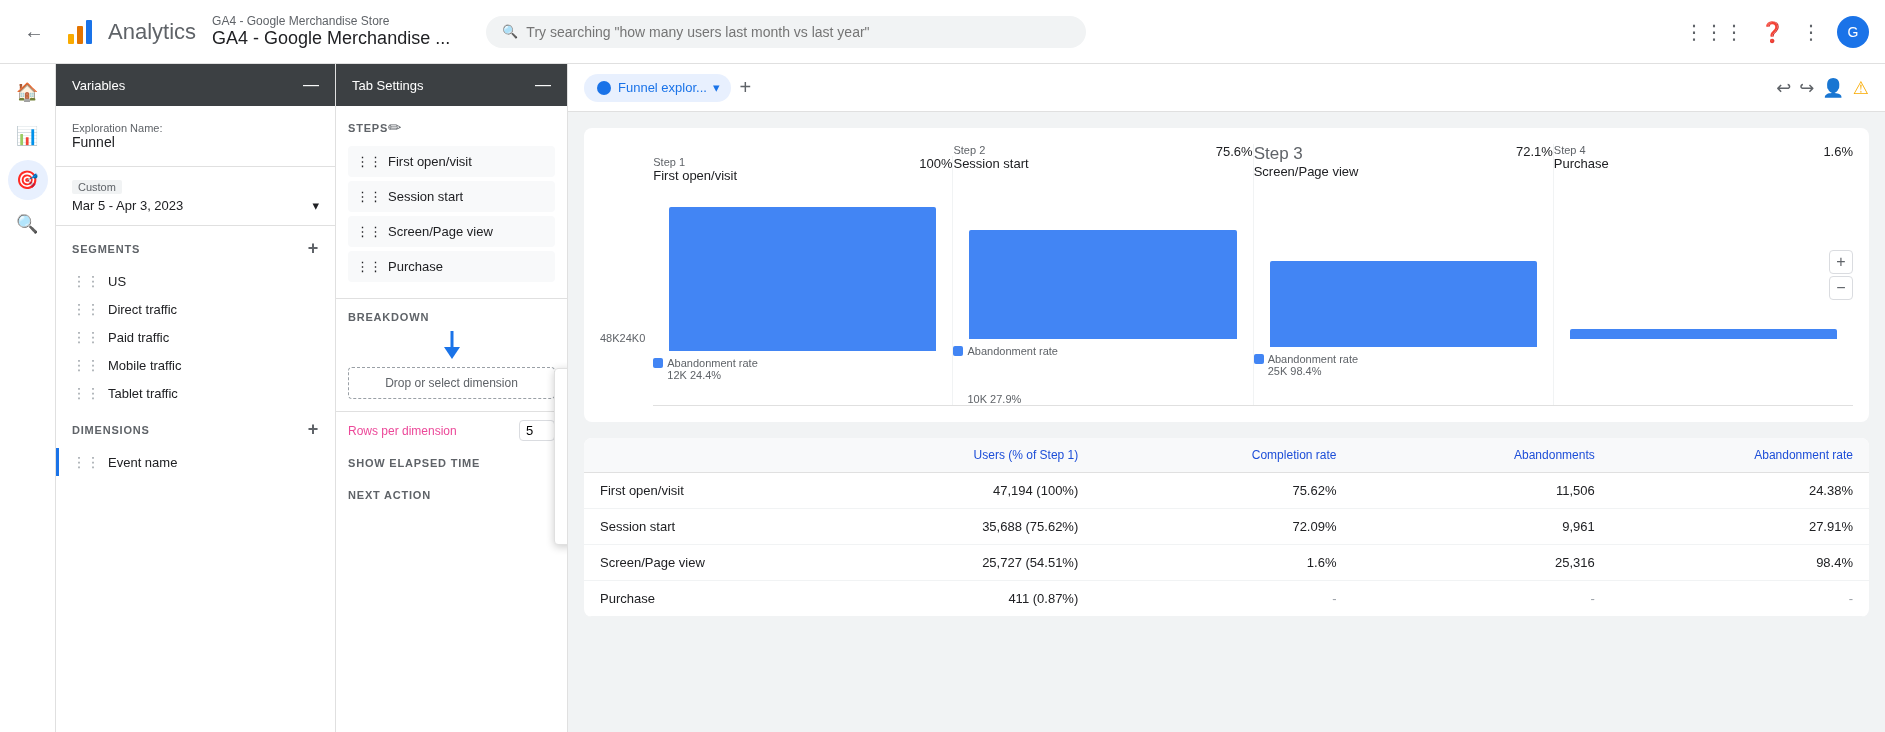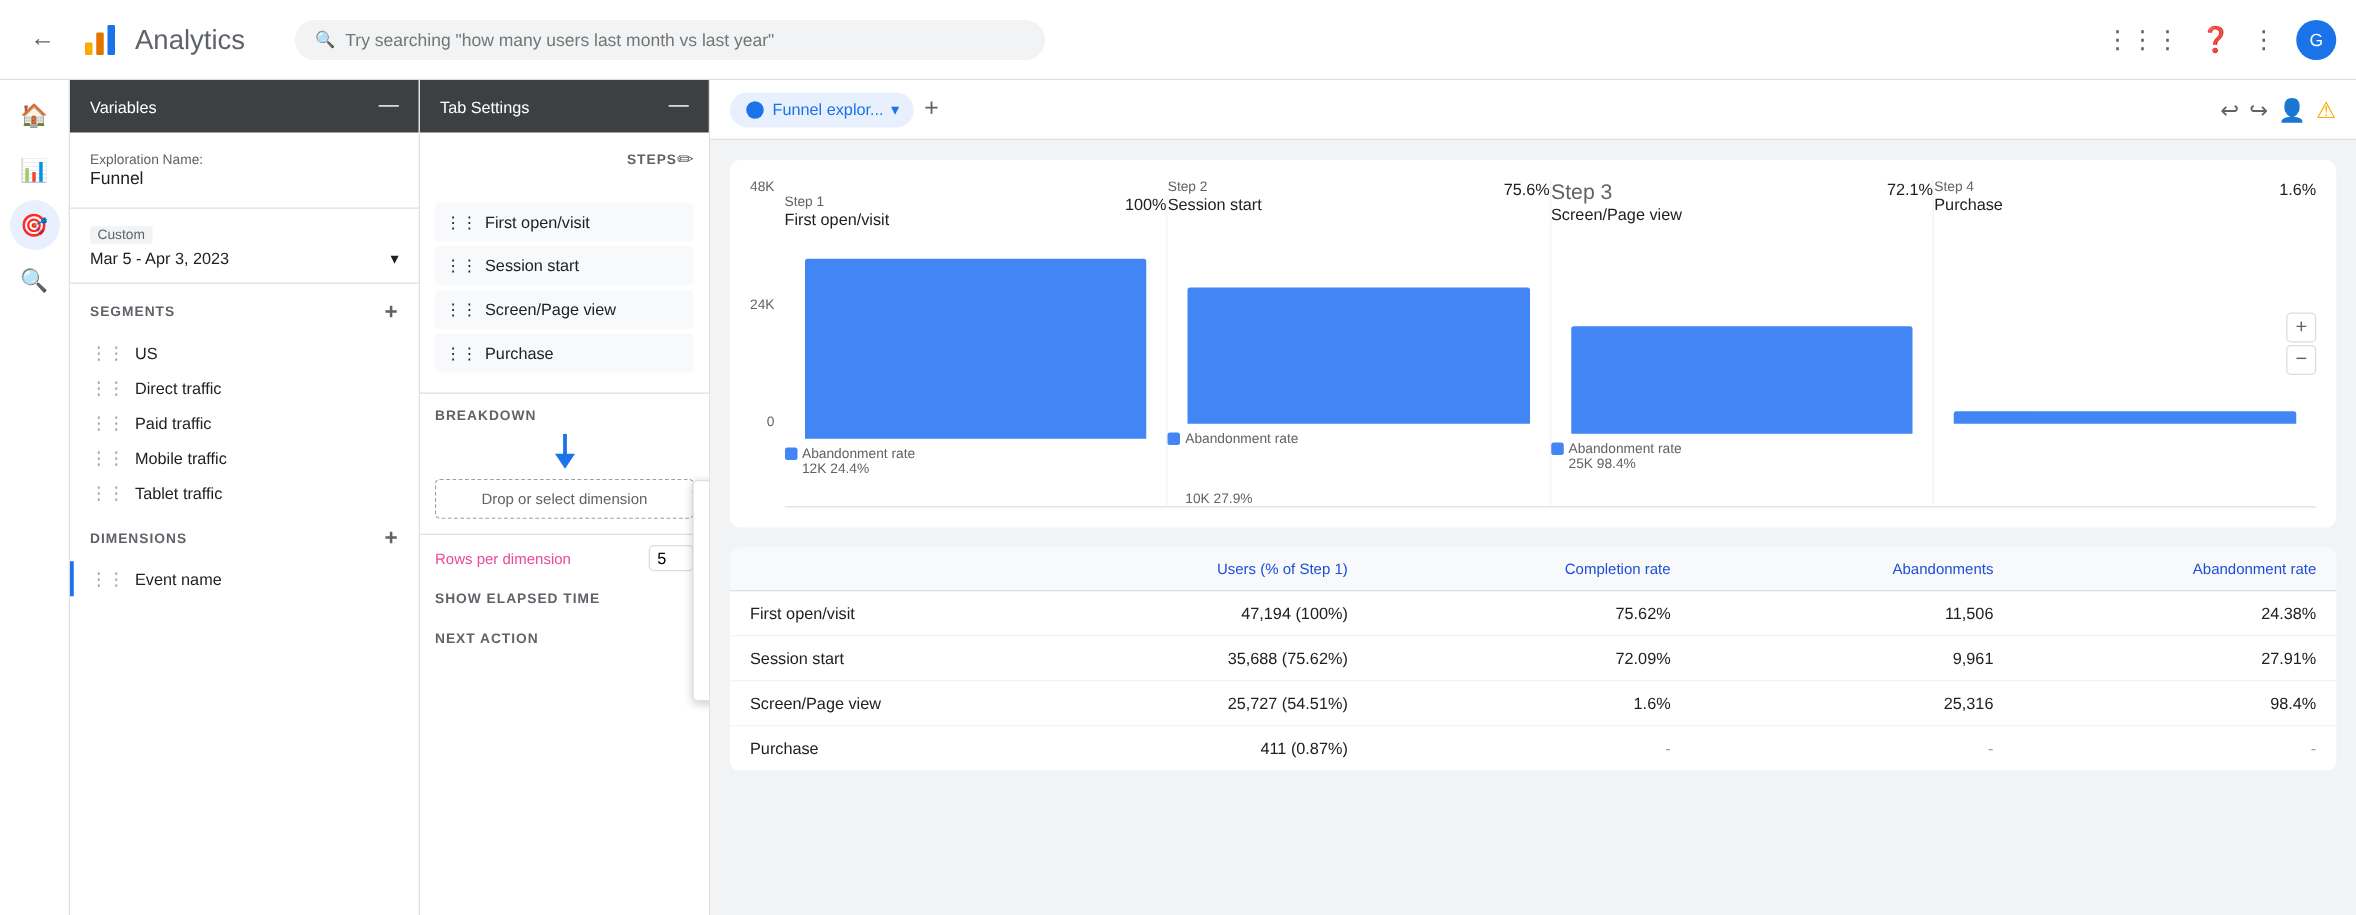--- a/index.html
+++ b/index.html
@@ -80,21 +80,21 @@
     .drag-handle { color: #9aa0a6; font-size: 14px; }
     .dimension-item.active { border-left: 3px solid #1a73e8; padding-left: 13px; }
 
     
     .tab-settings-panel {
       width: 232px; background: #fff; border-right: 1px solid #e0e0e0;
       display: flex; flex-direction: column; flex-shrink: 0; overflow-y: auto;
     }
 
     .steps-section { padding: 12px; border-bottom: 1px solid #e0e0e0; }
-    .steps-header { display: flex; align-items: center; justify-content: flex-end; margin-bottom: 24px; }
+    .steps-header { display: flex; align-items: center; justify-content: flex-start; margin-bottom: 9px; }
     .steps-title { font-size: 11px; font-weight: 600; color: #5f6368; letter-spacing: 0.8px; }
     .edit-icon { font-size: 16px; cursor: pointer; color: #5f6368; }
 
     .step-item {
       display: flex; align-items: center; gap: 6px;
       padding: 8px; font-size: 13px; background: #f8f9fa;
       border-radius: 4px; margin-bottom: 4px; cursor: pointer;
     }
 
     .breakdown-section { padding: 12px; border-bottom: 1px solid #e0e0e0; }
@@ -141,21 +141,21 @@
     }
     .tab-add { font-size: 20px; color: #5f6368; cursor: pointer; }
     .tab-actions { margin-left: auto; display: flex; align-items: center; gap: 8px; }
     .tab-action-icon { font-size: 18px; color: #5f6368; cursor: pointer; }
 
     
     .chart-area { flex: 1; overflow: auto; padding: 16px; }
 
     
     .funnel-container { background: #fff; border-radius: 8px; padding: 16px; margin-bottom: 16px; }
-    .y-axis { display: flex; flex-direction: column; justify-content: space-between; align-items: flex-end; padding-right: 8px; font-size: 11px; color: #5f6368; height: 200px; gap: 20px; }
+    .y-axis { display: flex; flex-direction: row; justify-content: space-between; align-items: flex-end; padding-right: 8px; font-size: 11px; color: #5f6368; height: 200px; }
 
     
     .data-table { background: #fff; border-radius: 8px; overflow: hidden; }
     .table-header-row {
       display: grid; grid-template-columns: 220px 1fr 1fr 1fr 1fr;
       background: #f8f9fa; border-bottom: 1px solid #e0e0e0;
       padding: 10px 16px; font-size: 12px; color: #1d4ed8; font-weight: 500;
     }
     .table-row {
       display: grid; grid-template-columns: 220px 1fr 1fr 1fr 1fr;
@@ -171,20 +171,24 @@
 
 <div class="top-nav">
   <span class="nav-back">←</span>
 
   <svg class="nav-logo" viewBox="0 0 32 32" fill="none">
     <rect x="4" y="18" width="6" height="10" rx="1" fill="#F9AB00"></rect>
     <rect x="13" y="10" width="6" height="18" rx="1" fill="#E37400"></rect>
     <rect x="22" y="4" width="6" height="24" rx="1" fill="#1a73e8"></rect>
   </svg>
   <span class="nav-app-name">Analytics</span>
+  <div class="nav-title-block">
+    <span class="nav-subtitle">GA4 - Google Merchandise Store</span>
+    <span class="nav-main-title">GA4 - Google Merchandise ...</span>
+  </div>
   <div class="nav-search">
     <span>🔍</span>
     <input type="text" placeholder="Try searching &quot;how many users last month vs last year&quot;" style="">
   </div>
   <div class="nav-actions">
     <span class="nav-icon">⋮⋮⋮</span>
     <span class="nav-icon">❓</span>
     <span class="nav-icon">⋮</span>
     <div class="nav-avatar">G</div>
   </div>

